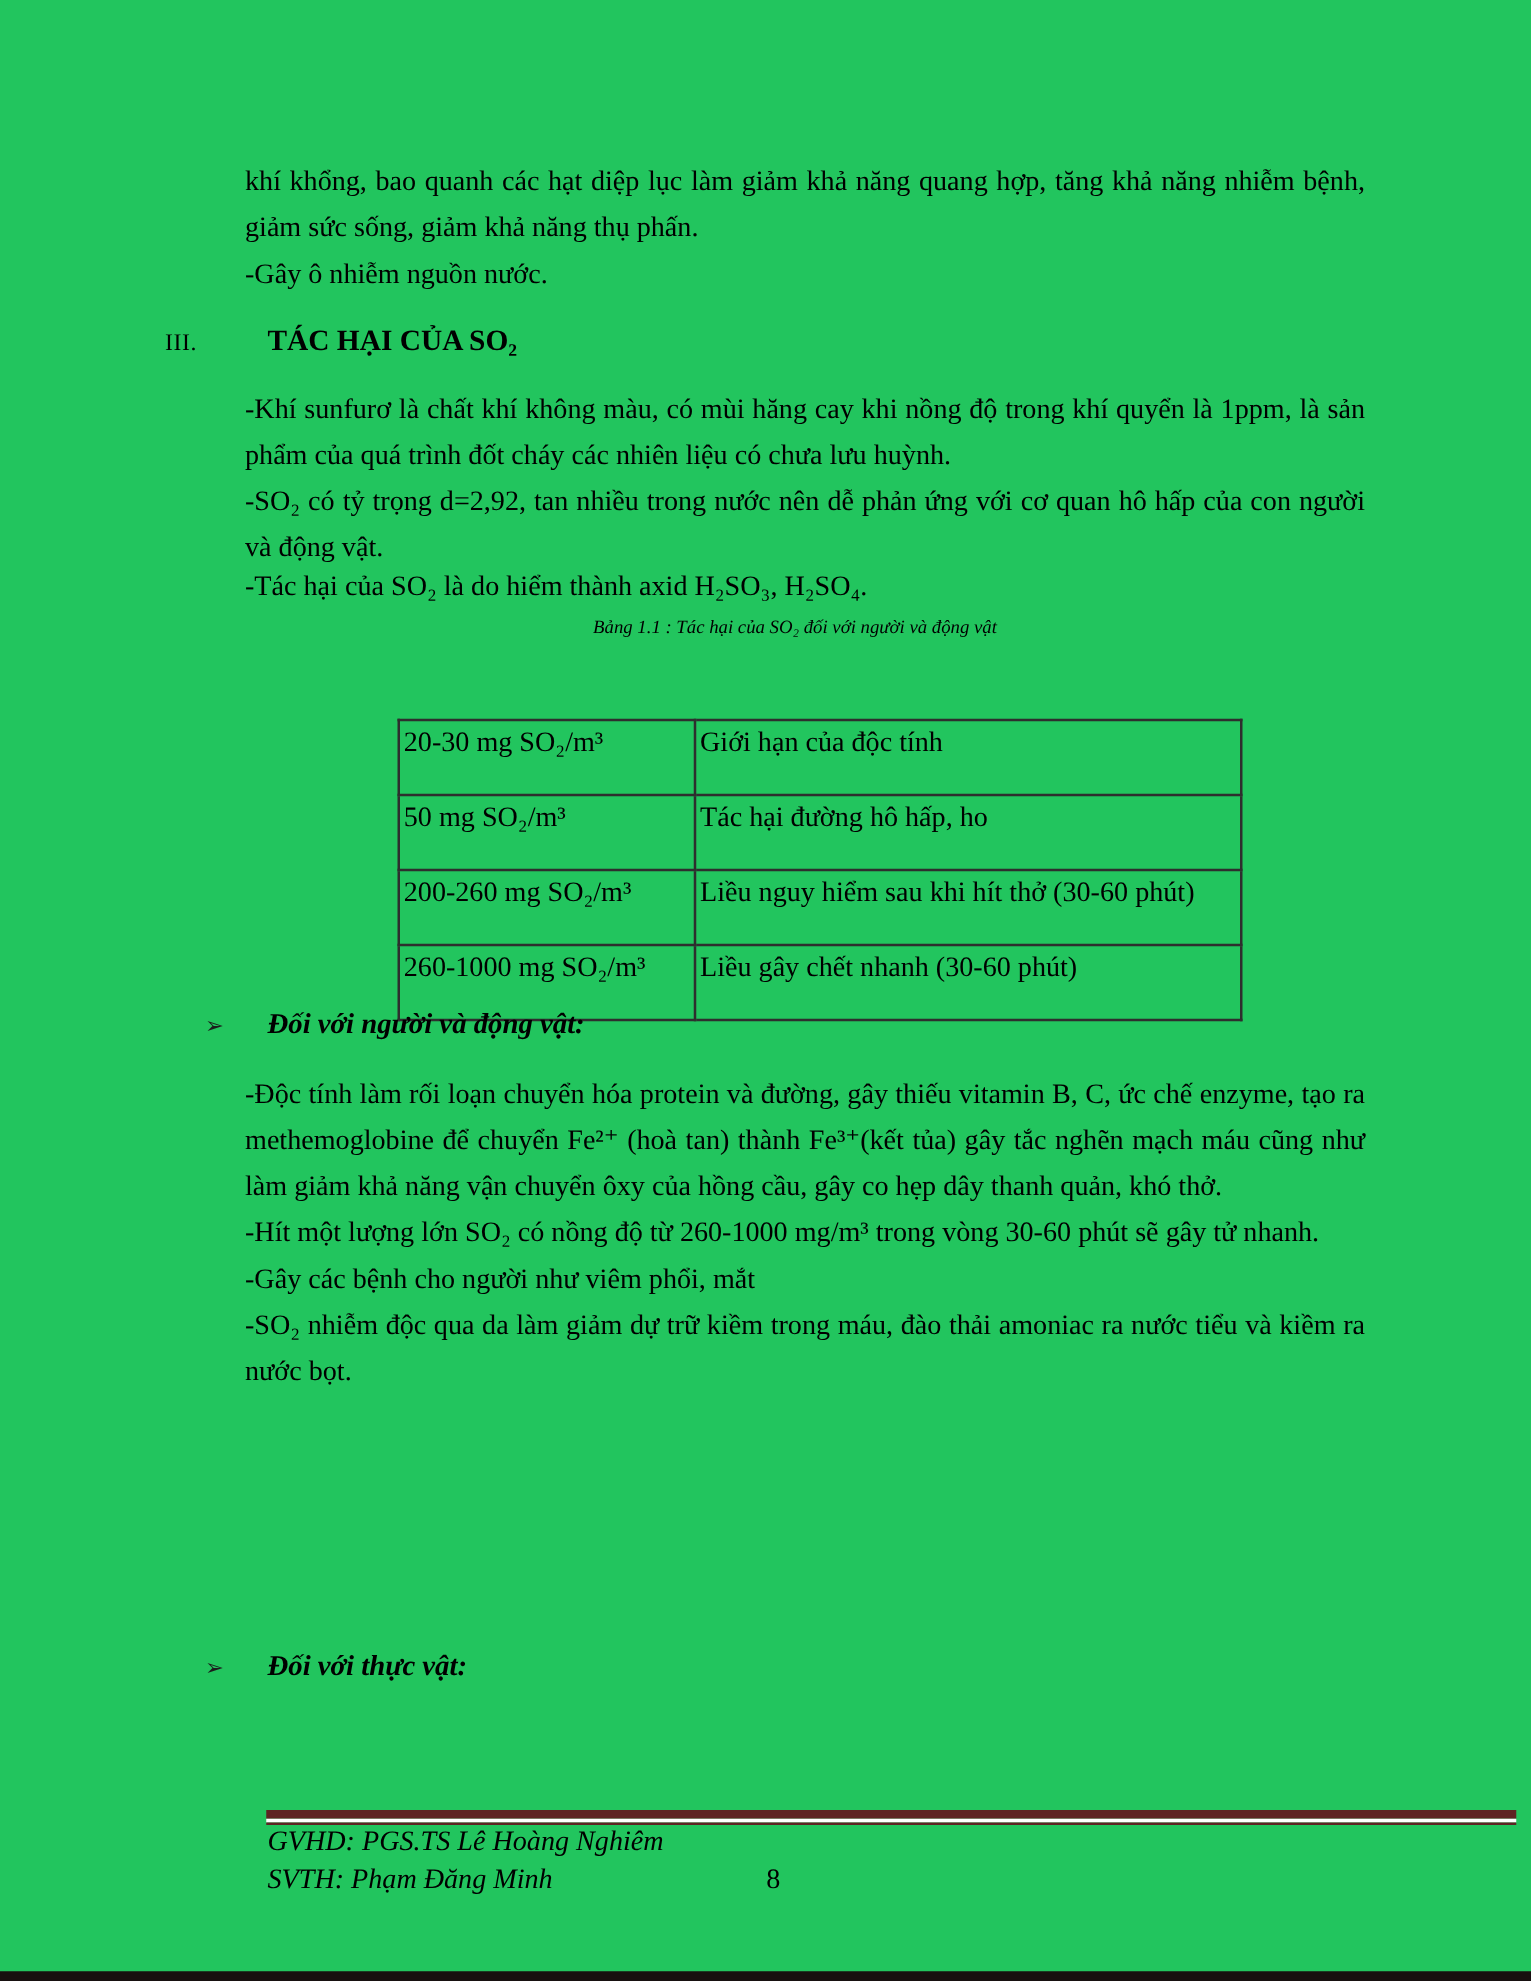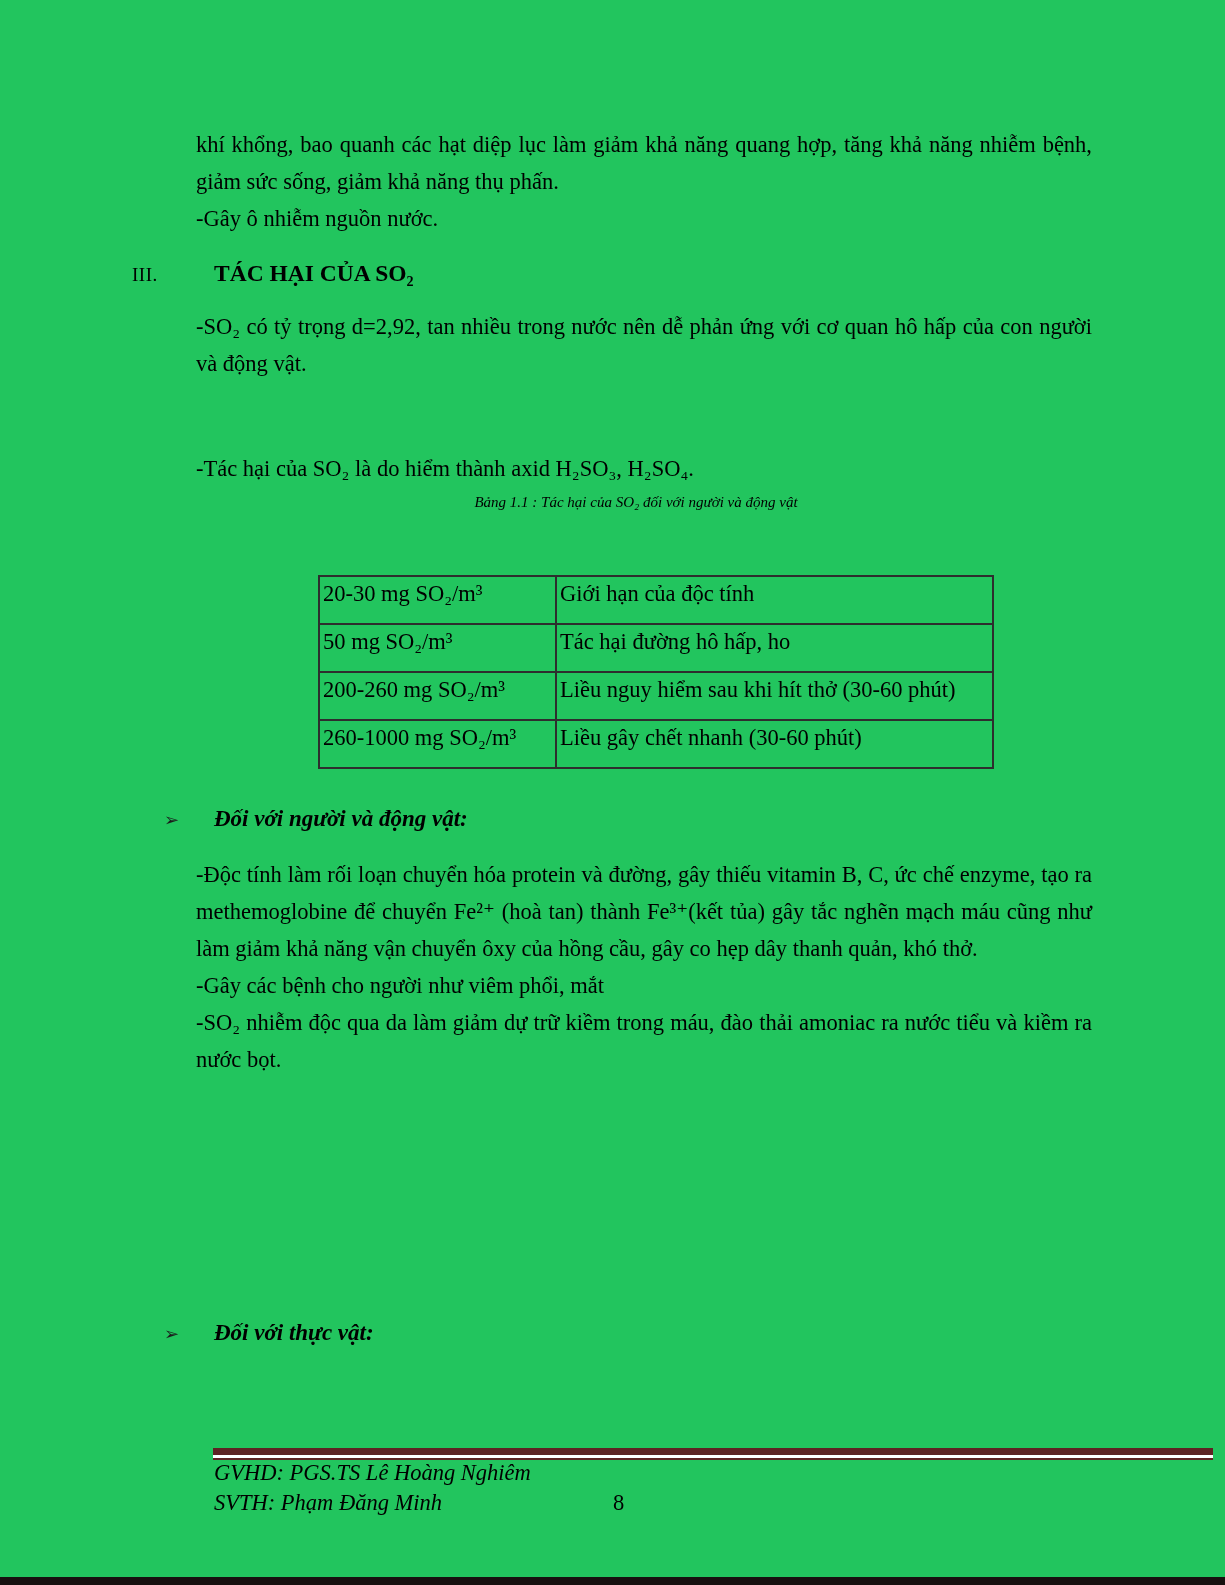--- a/index.html
+++ b/index.html
@@ -54,21 +54,21 @@
     position: absolute;
     left: 318px;
     top: 575px;
     border-collapse: collapse;
     table-layout: fixed;
   }
   table.so2 td {
     border: 2px solid #2e2e2e;
     font-size: 22.5px;
     vertical-align: top;
-    padding: 4px 4px 0 3px;
+    padding: 4px 4px 12px 3px;
     height: 42px;
     overflow: hidden;
     white-space: nowrap;
   }
   td.col-dose   { width: 228px; }
   td.col-effect { width: 428px; }
 
   .bullet-row {
     position: absolute;
     left: 164px;
@@ -122,20 +122,21 @@
     <p class="just">khí khổng, bao quanh các hạt diệp lục làm giảm khả năng quang hợp, tăng khả năng nhiễm bệnh, giảm sức sống, giảm khả năng thụ phấn.</p>
     <p>-Gây ô nhiễm nguồn nước.</p>
   </div>
 
   <div class="section-row">
     <span class="section-num">III.</span>
     <span class="section-title">TÁC HẠI CỦA SO₂</span>
   </div>
 
   <div class="textblock" style="top:308px;">
+    <p class="just">-Khí sunfurơ là chất khí không màu, có mùi hăng cay khi nồng độ trong khí quyển là 1ppm, là sản phẩm của quá trình đốt cháy các nhiên liệu có chưa lưu huỳnh.</p>
     <p class="just">-SO₂ có tỷ trọng d=2,92, tan nhiều trong nước nên dễ phản ứng với cơ quan hô hấp của con người và động vật.</p>
   </div>
 
   <div class="textblock" style="top:450px;">
     <p>-Tác hại của SO₂ là do hiểm thành axid H₂SO₃, H₂SO₄.</p>
   </div>
 
   <div class="caption">Bảng 1.1 : Tác hại của SO₂ đối với người và động vật</div>
 
   <table class="so2">
@@ -159,20 +160,21 @@
     </tbody>
   </table>
 
   <div class="bullet-row" style="top:806px;">
     <span class="bullet-marker">➢</span>
     <span class="bullet-label">Đối với người và động vật:</span>
   </div>
 
   <div class="textblock" style="top:856px;">
     <p class="just">-Độc tính làm rối loạn chuyển hóa protein và đường, gây thiếu vitamin B, C, ức chế enzyme,  tạo ra methemoglobine để chuyển Fe²⁺ (hoà tan) thành Fe³⁺(kết tủa) gây tắc nghẽn mạch máu cũng như làm giảm khả năng vận chuyển ôxy của hồng cầu, gây co hẹp dây thanh  quản, khó thở.</p>
+    <p class="just">-Hít một lượng lớn SO₂ có nồng độ từ 260-1000 mg/m³ trong vòng 30-60 phút sẽ gây tử nhanh.</p>
     <p>-Gây các bệnh cho người như  viêm phổi, mắt</p>
     <p class="just">-SO₂ nhiễm độc qua da làm giảm dự trữ kiềm trong máu, đào thải amoniac ra nước tiểu và kiềm ra nước bọt.</p>
   </div>
 
   <div class="bullet-row" style="top:1320px;">
     <span class="bullet-marker">➢</span>
     <span class="bullet-label">Đối với thực vật:</span>
   </div>
 
   <div class="footer-rule">

